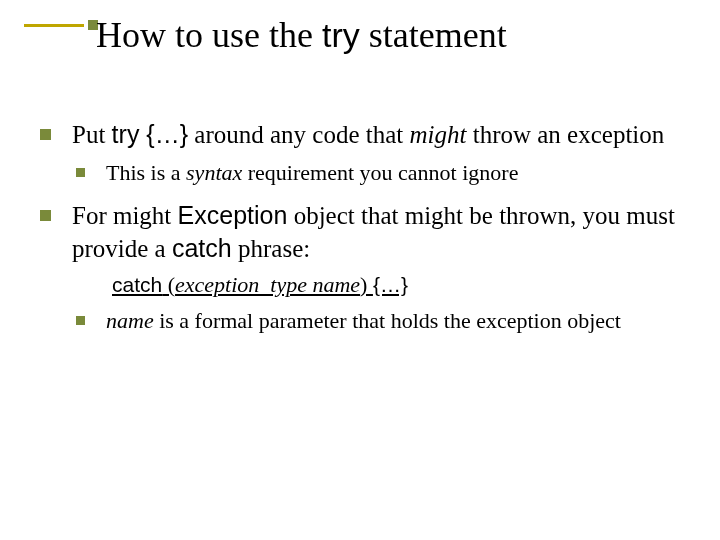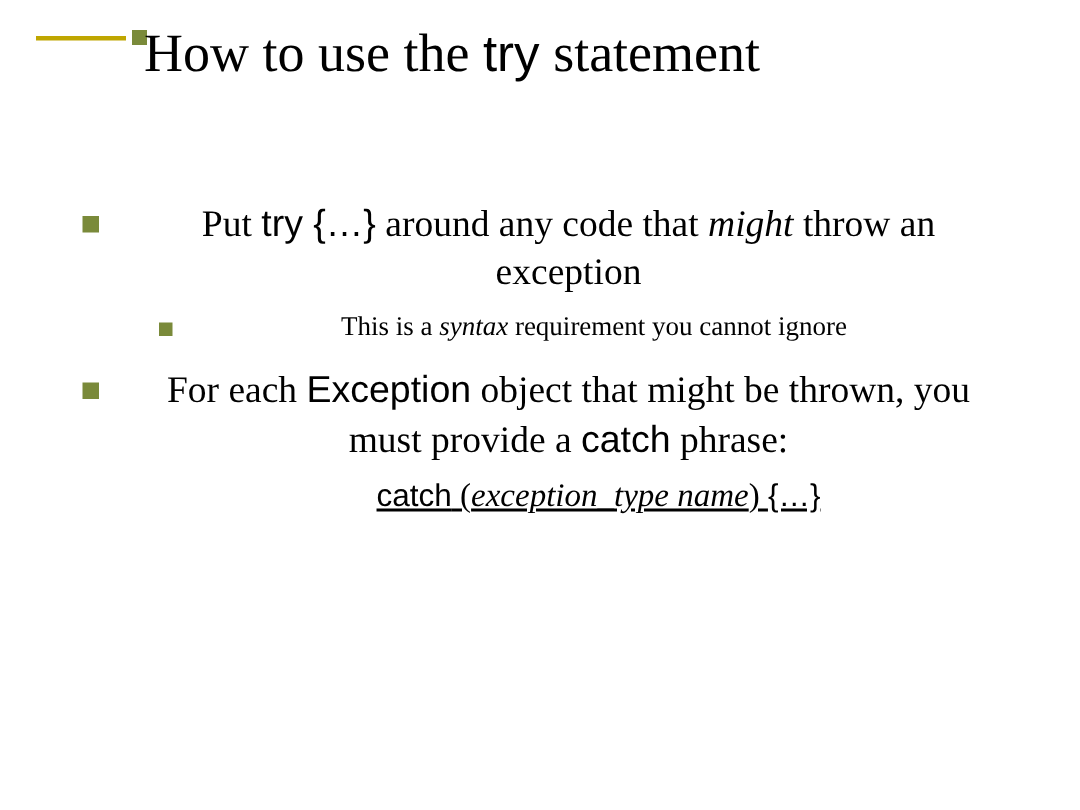--- a/index.html
+++ b/index.html
@@ -44,33 +44,33 @@
   }
   .title .code { font-family: Verdana, Arial, sans-serif; font-size: 34px; }
   .body {
     position: absolute;
     left: 36px;
     top: 118px;
     width: 650px;
     font-size: 25px;
     line-height: 1.28;
   }
-  ul { list-style: none; margin: 15px; padding: 0; text-align: center; }
+  ul { list-style: none; margin: 0; padding: 0; }
   li { position: relative; }
   .lvl1 > li { padding-left: 36px; margin-bottom: 12px; }
   .lvl1 > li::before {
     content: "";
     position: absolute;
     left: 4px;
     top: 11px;
     width: 11px;
     height: 11px;
     background: #7a8a3a;
   }
-  .lvl2 { margin-top: 8px; font-size: 18px; }
+  .lvl2 { margin-top: 8px; font-size: 22px; }
   .lvl2 > li { padding-left: 34px; margin-bottom: 6px; }
   .lvl2 > li::before {
     content: "";
     position: absolute;
     left: 4px;
     top: 9px;
     width: 9px;
     height: 9px;
     background: #7a8a3a;
   }
@@ -98,27 +98,30 @@
       <li>
         <span>Put </span><span class="code">try {…}</span><span> around any code that </span><span class="ital">might</span><span> throw an exception</span>
         <ul class="lvl2">
           <li>
             <span>This is a </span><span class="ital">syntax</span><span> requirement you cannot ignore</span>
           </li>
         </ul>
       </li>
 
       <li>
-        <span>For each </span><span class="code">Exception</span><span> object that might be thrown, you must provide a </span><span class="code">catch</span><span> phrase:</span>
+        <span>For might </span><span class="code">Exception</span><span> object that might be thrown, you must provide a </span><span class="code">catch</span><span> phrase:</span>
 
         <ul class="lvl2-plain">
           <li class="catchline">
             <span class="code">catch</span><span> (</span><span class="ital">exception_type  name</span><span>) </span><span class="code">{…}</span>
           </li>
         </ul>
 
         <ul class="lvl2">
+          <li>
+            <span class="ital">name</span><span> is a formal parameter that holds the exception object</span>
+          </li>
         </ul>
       </li>
 
     </ul>
   </div>
 </div>
 
 </body></html>

